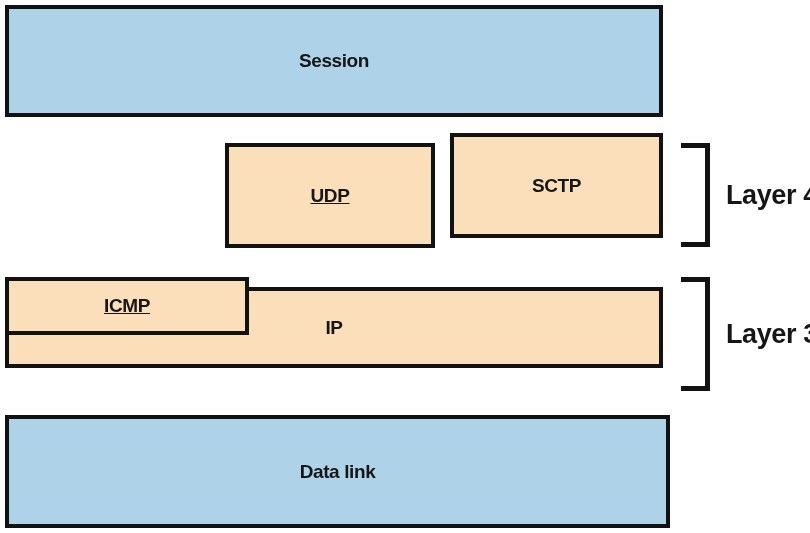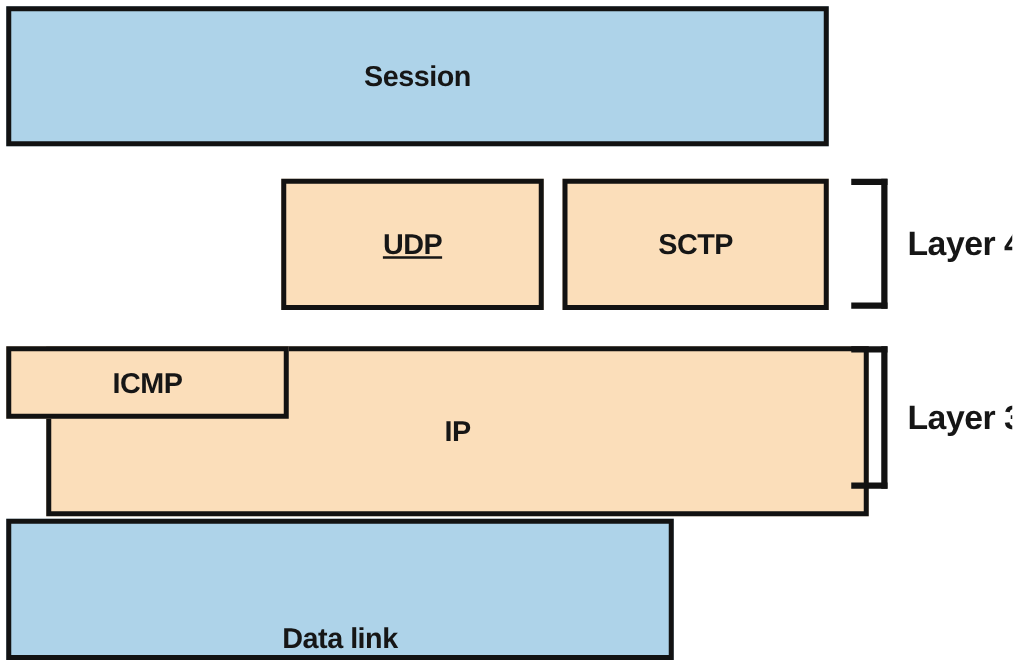--- a/index.html
+++ b/index.html
@@ -22,34 +22,34 @@
     color: var(--text);
     overflow: hidden;
   }
   .box {
     position: absolute;
     box-sizing: border-box;
     border: 4px solid var(--stroke);
     display: flex;
     align-items: center;
     justify-content: center;
-    font-size: 23px;
+    font-size: 19px;
     font-weight: 600;
     letter-spacing: -0.4px;
   }
   .blue   { background: var(--blue-fill); }
   .orange { background: var(--orange-fill); }
 
   .session-box  { left: 5px;   top: 5px;   width: 658px; height: 112px; }
   .tcp-box      { left: 5px;   top: 143px; width: 208px; height: 105px; }
   .udp-box      { left: 225px; top: 143px; width: 210px; height: 105px; text-decoration: underline; }
-  .sctp-box     { left: 450px; top: 143px; width: 213px; height: 105px; }
-  .ip-box       { left: 5px;   top: 277px; width: 658px; height: 136px; margin-left: 32px; }
-  .icmp-box     { left: 5px;   top: 277px; width: 226px; height: 58px;  }
-  .datalink-box { left: 5px;   top: 415px; width: 534px; height: 113px; align-items: flex-end; }
+  .sctp-box     { left: 450px; top: 133px; width: 213px; height: 105px; }
+  .ip-box       { left: 5px;   top: 287px; width: 658px; height: 81px; }
+  .icmp-box     { left: 5px;   top: 277px; width: 244px; height: 58px; text-decoration: underline;  }
+  .datalink-box { left: 5px;   top: 415px; width: 665px; height: 113px; }
 
   .bracket {
     position: absolute;
     box-sizing: border-box;
     border-top: 5px solid var(--stroke);
     border-right: 5px solid var(--stroke);
     border-bottom: 5px solid var(--stroke);
     width: 29px;
   }
   .bracket-layer4 { left: 681px; top: 143px; height: 104px; }

